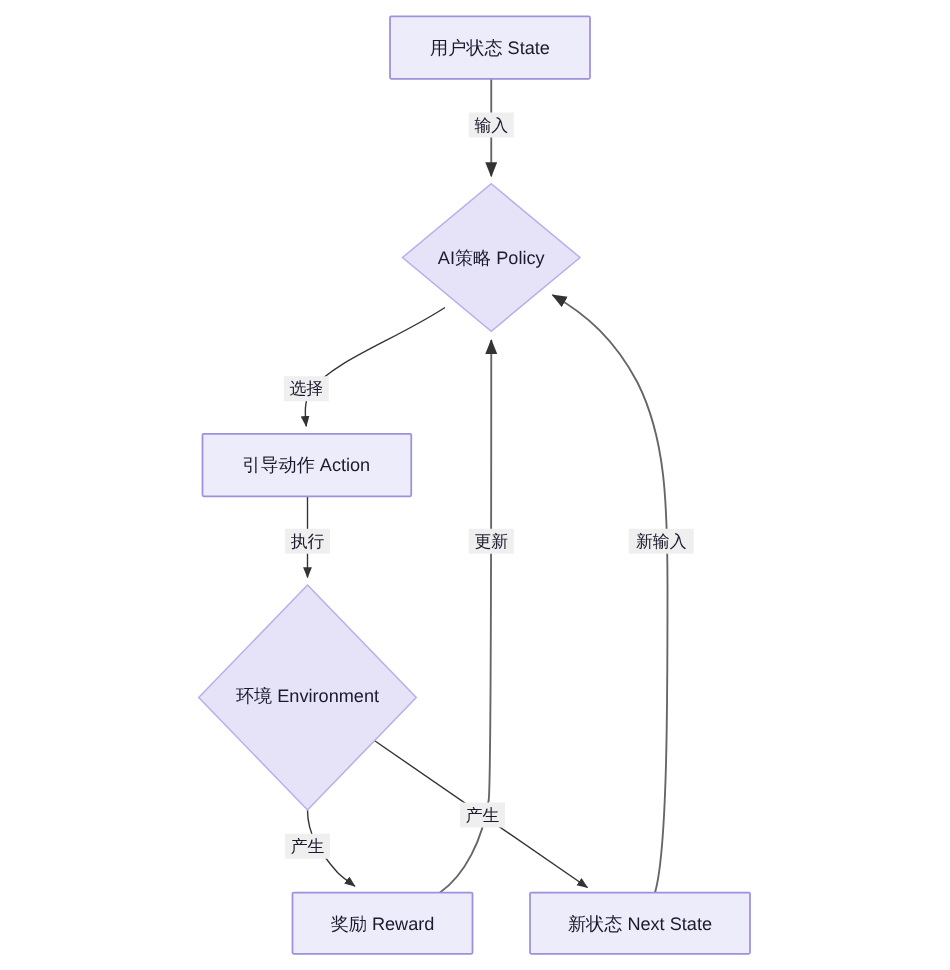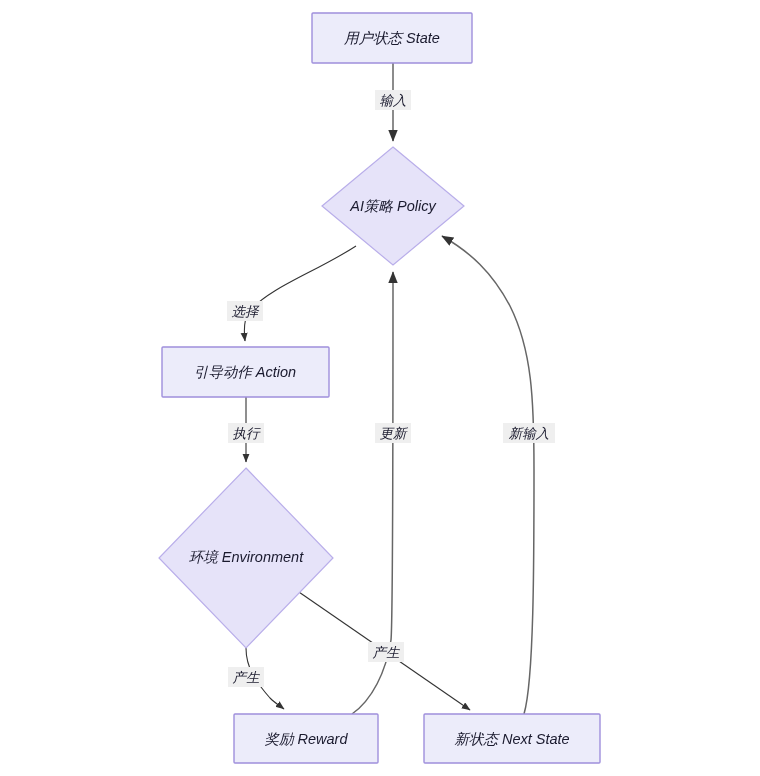--- a/index.html
+++ b/index.html
@@ -11,21 +11,20 @@
     width: 760px;
     height: 776px;
     font-family: "Liberation Sans", "DejaVu Sans", sans-serif;
     overflow: hidden;
   }
   #diagram-root {
     position: relative;
     width: 760px;
     height: 776px;
     background: #ffffff;
-    font-style: italic;
   }
   svg.flow-canvas {
     position: absolute;
     top: 0;
     left: 0;
     width: 760px;
     height: 776px;
   }
   .node-rect-box {
     fill: #ececfa;

